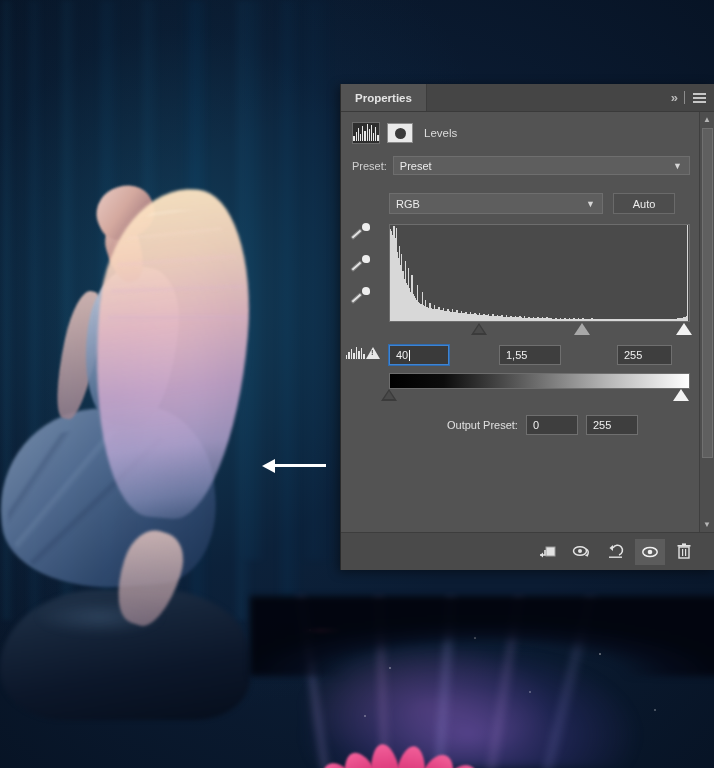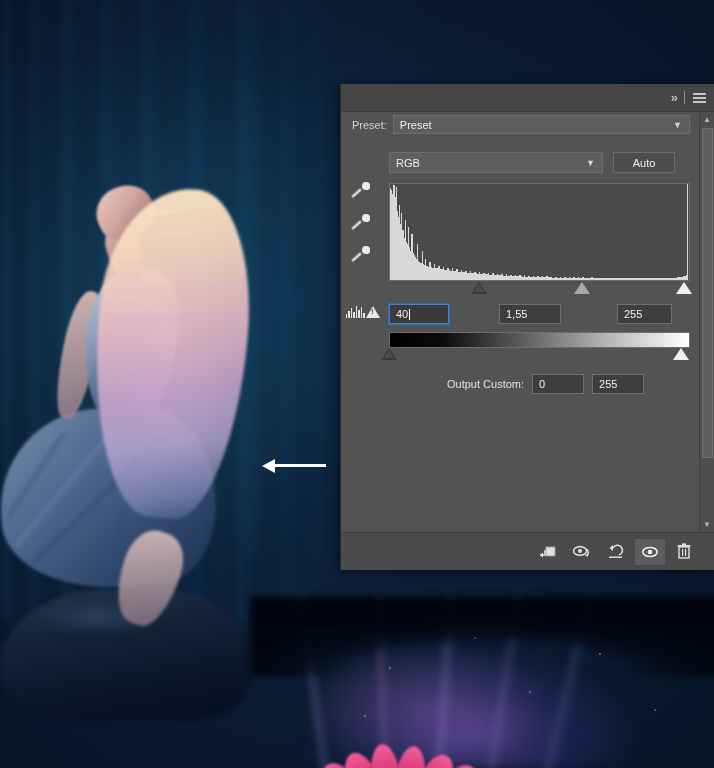--- a/index.html
+++ b/index.html
@@ -411,34 +411,57 @@
 
     <div class="arrow">
       <div class="headtri"></div>
       <div class="shaft"></div>
     </div>
   </div>
 
   <div id="panel">
 
     <div class="tabbar">
+      <div class="tab">
+        <span>Properties</span>
+      </div>
       <div class="tabbar-spacer"></div>
       <div class="tab-icons">
         <span class="chev-dbl">»</span>
         <span class="vbar"></span>
         <span class="hamburger">
             <i></i>
             <i></i>
             <i></i>
           </span>
       </div>
     </div>
 
     <div class="panel-body">
 
+      <div class="row-title">
+        <span class="ico-levels" id="ico-levels">
+            <i style="height: 5px;"></i>
+            <i style="height: 9px;"></i>
+            <i style="height: 13px;"></i>
+            <i style="height: 7px;"></i>
+            <i style="height: 15px;"></i>
+            <i style="height: 10px;"></i>
+            <i style="height: 17px;"></i>
+            <i style="height: 12px;"></i>
+            <i style="height: 16px;"></i>
+            <i style="height: 8px;"></i>
+            <i style="height: 14px;"></i>
+            <i style="height: 6px;"></i>
+          </span>
+        <span class="ico-mask">
+            <span></span>
+          </span>
+        <span class="title-text">Levels</span>
+      </div>
 
       <div class="row-preset">
         <span class="lbl-preset">Preset:</span>
         <div class="select">
           <span>Preset</span>
           <span class="caret">▼</span>
         </div>
       </div>
 
       <div class="row-channel">
@@ -768,21 +791,21 @@
         </div>
       </div>
 
       <div class="gradbar"></div>
       <div class="sliders-out" id="sliders-out">
           <div class="tri black" style="left: calc(0% - 8px);"></div>
           <div class="tri white" style="left: calc(97% - 8px);"></div>
         </div>
 
       <div class="row-output">
-        <span class="lbl-output">Output Custom:</span>
+        <span class="lbl-output">Output Preset:</span>
         <div class="fld o1">
           <span>0</span>
         </div>
         <div class="fld o2">
           <span>255</span>
         </div>
       </div>
     </div>
 
     <div class="vscroll">

